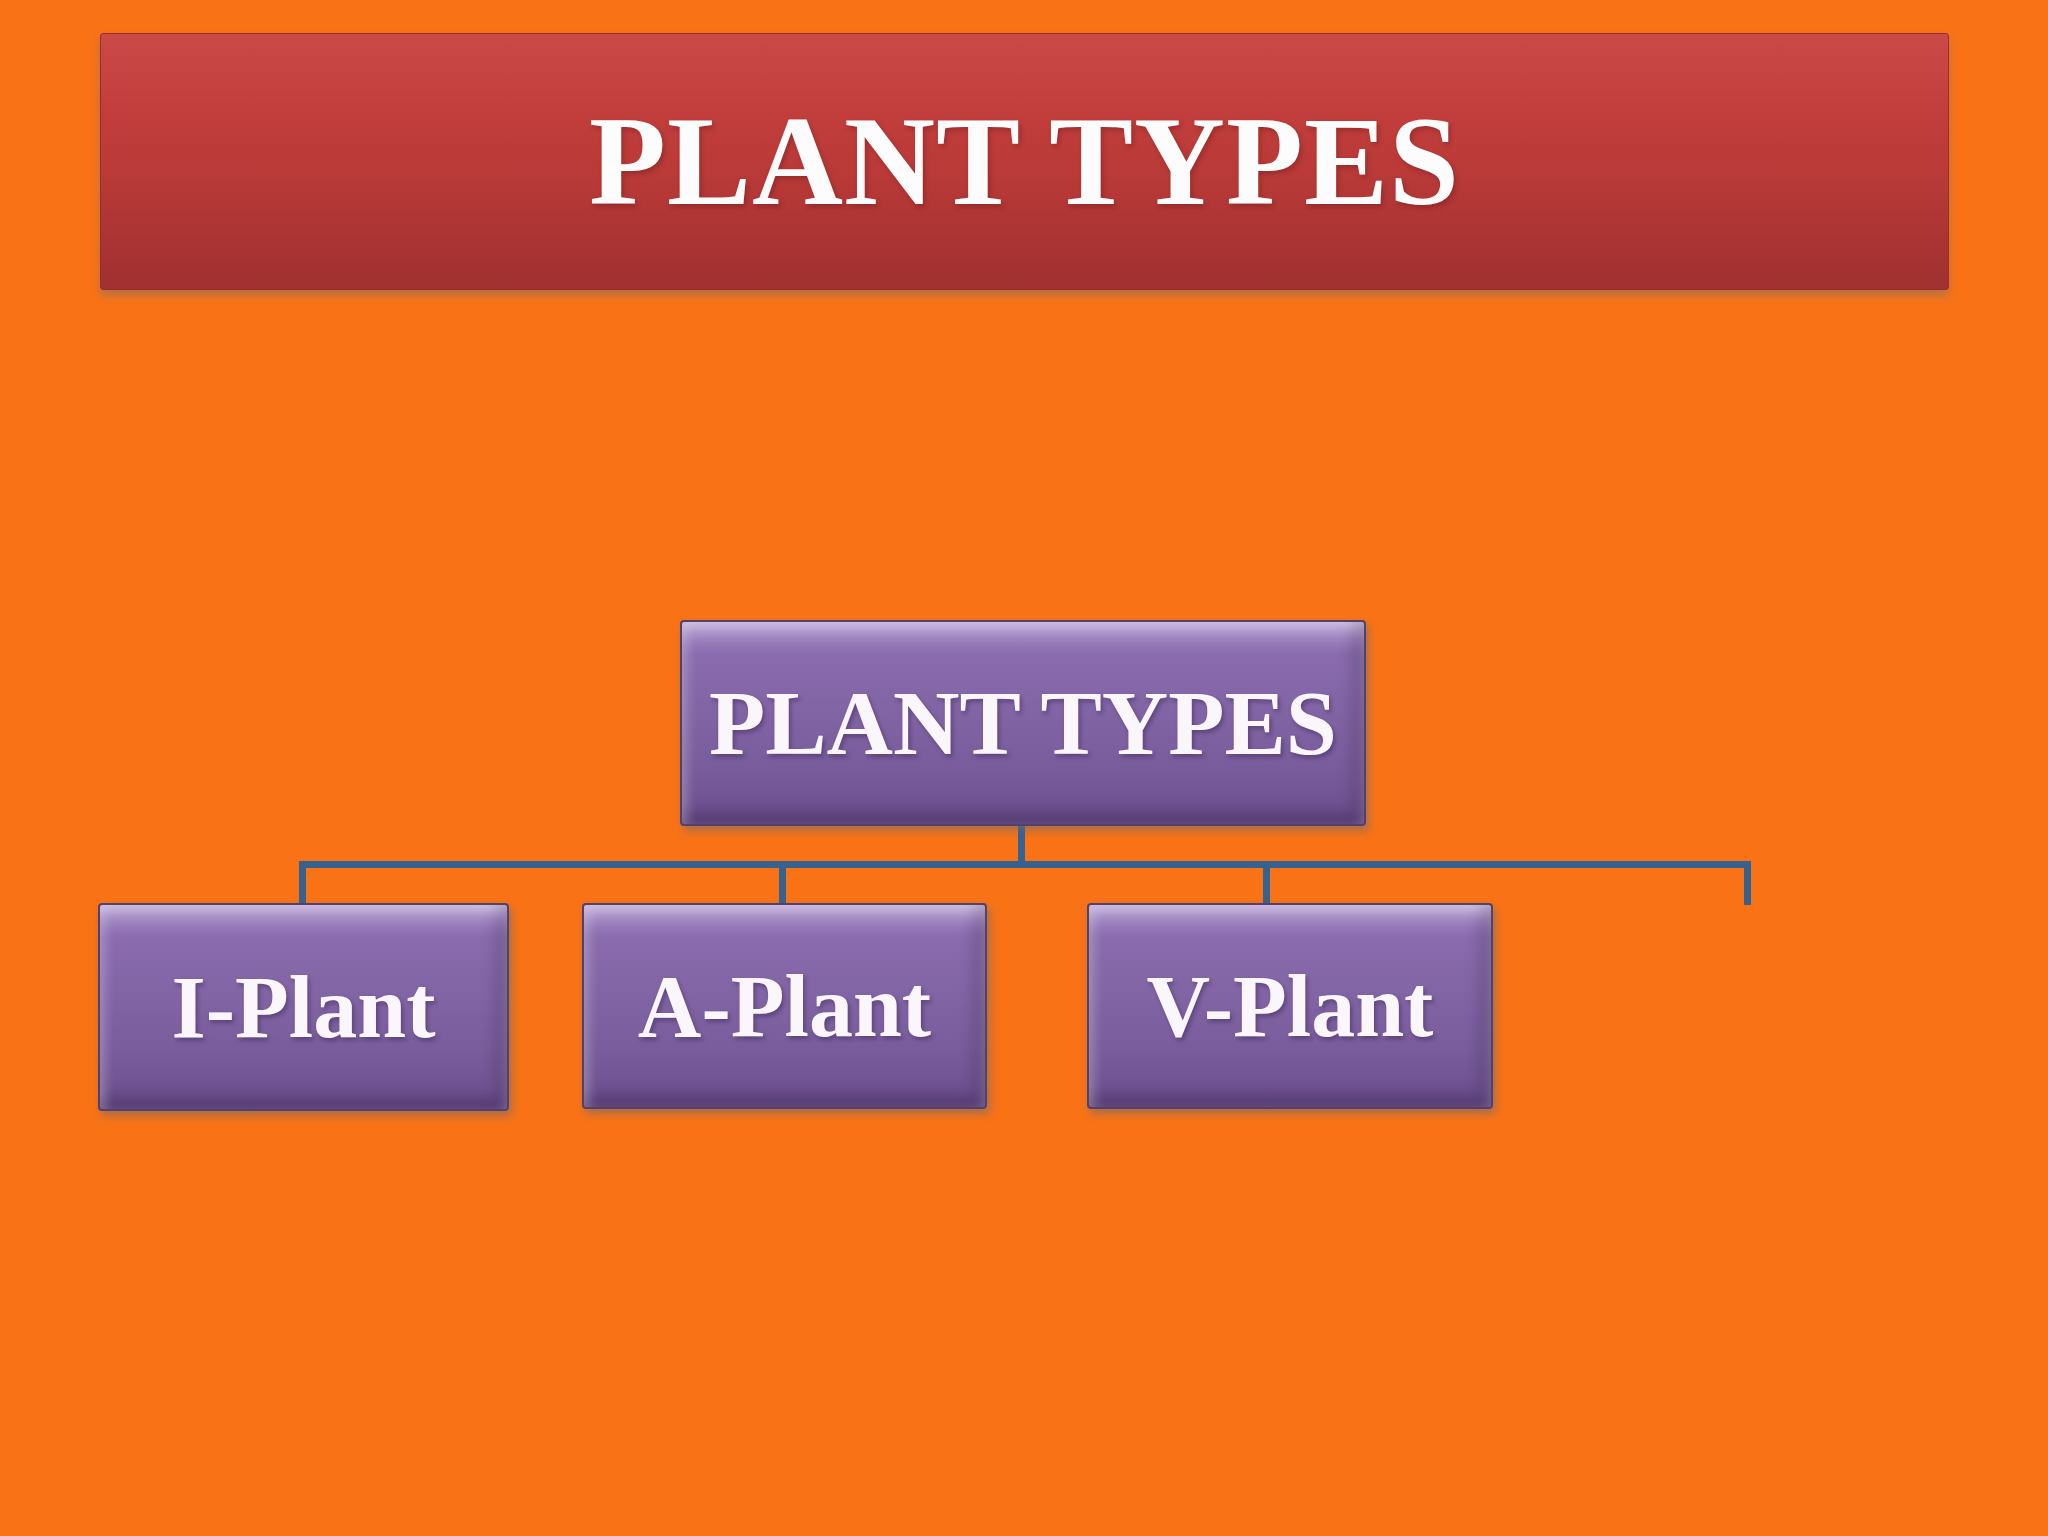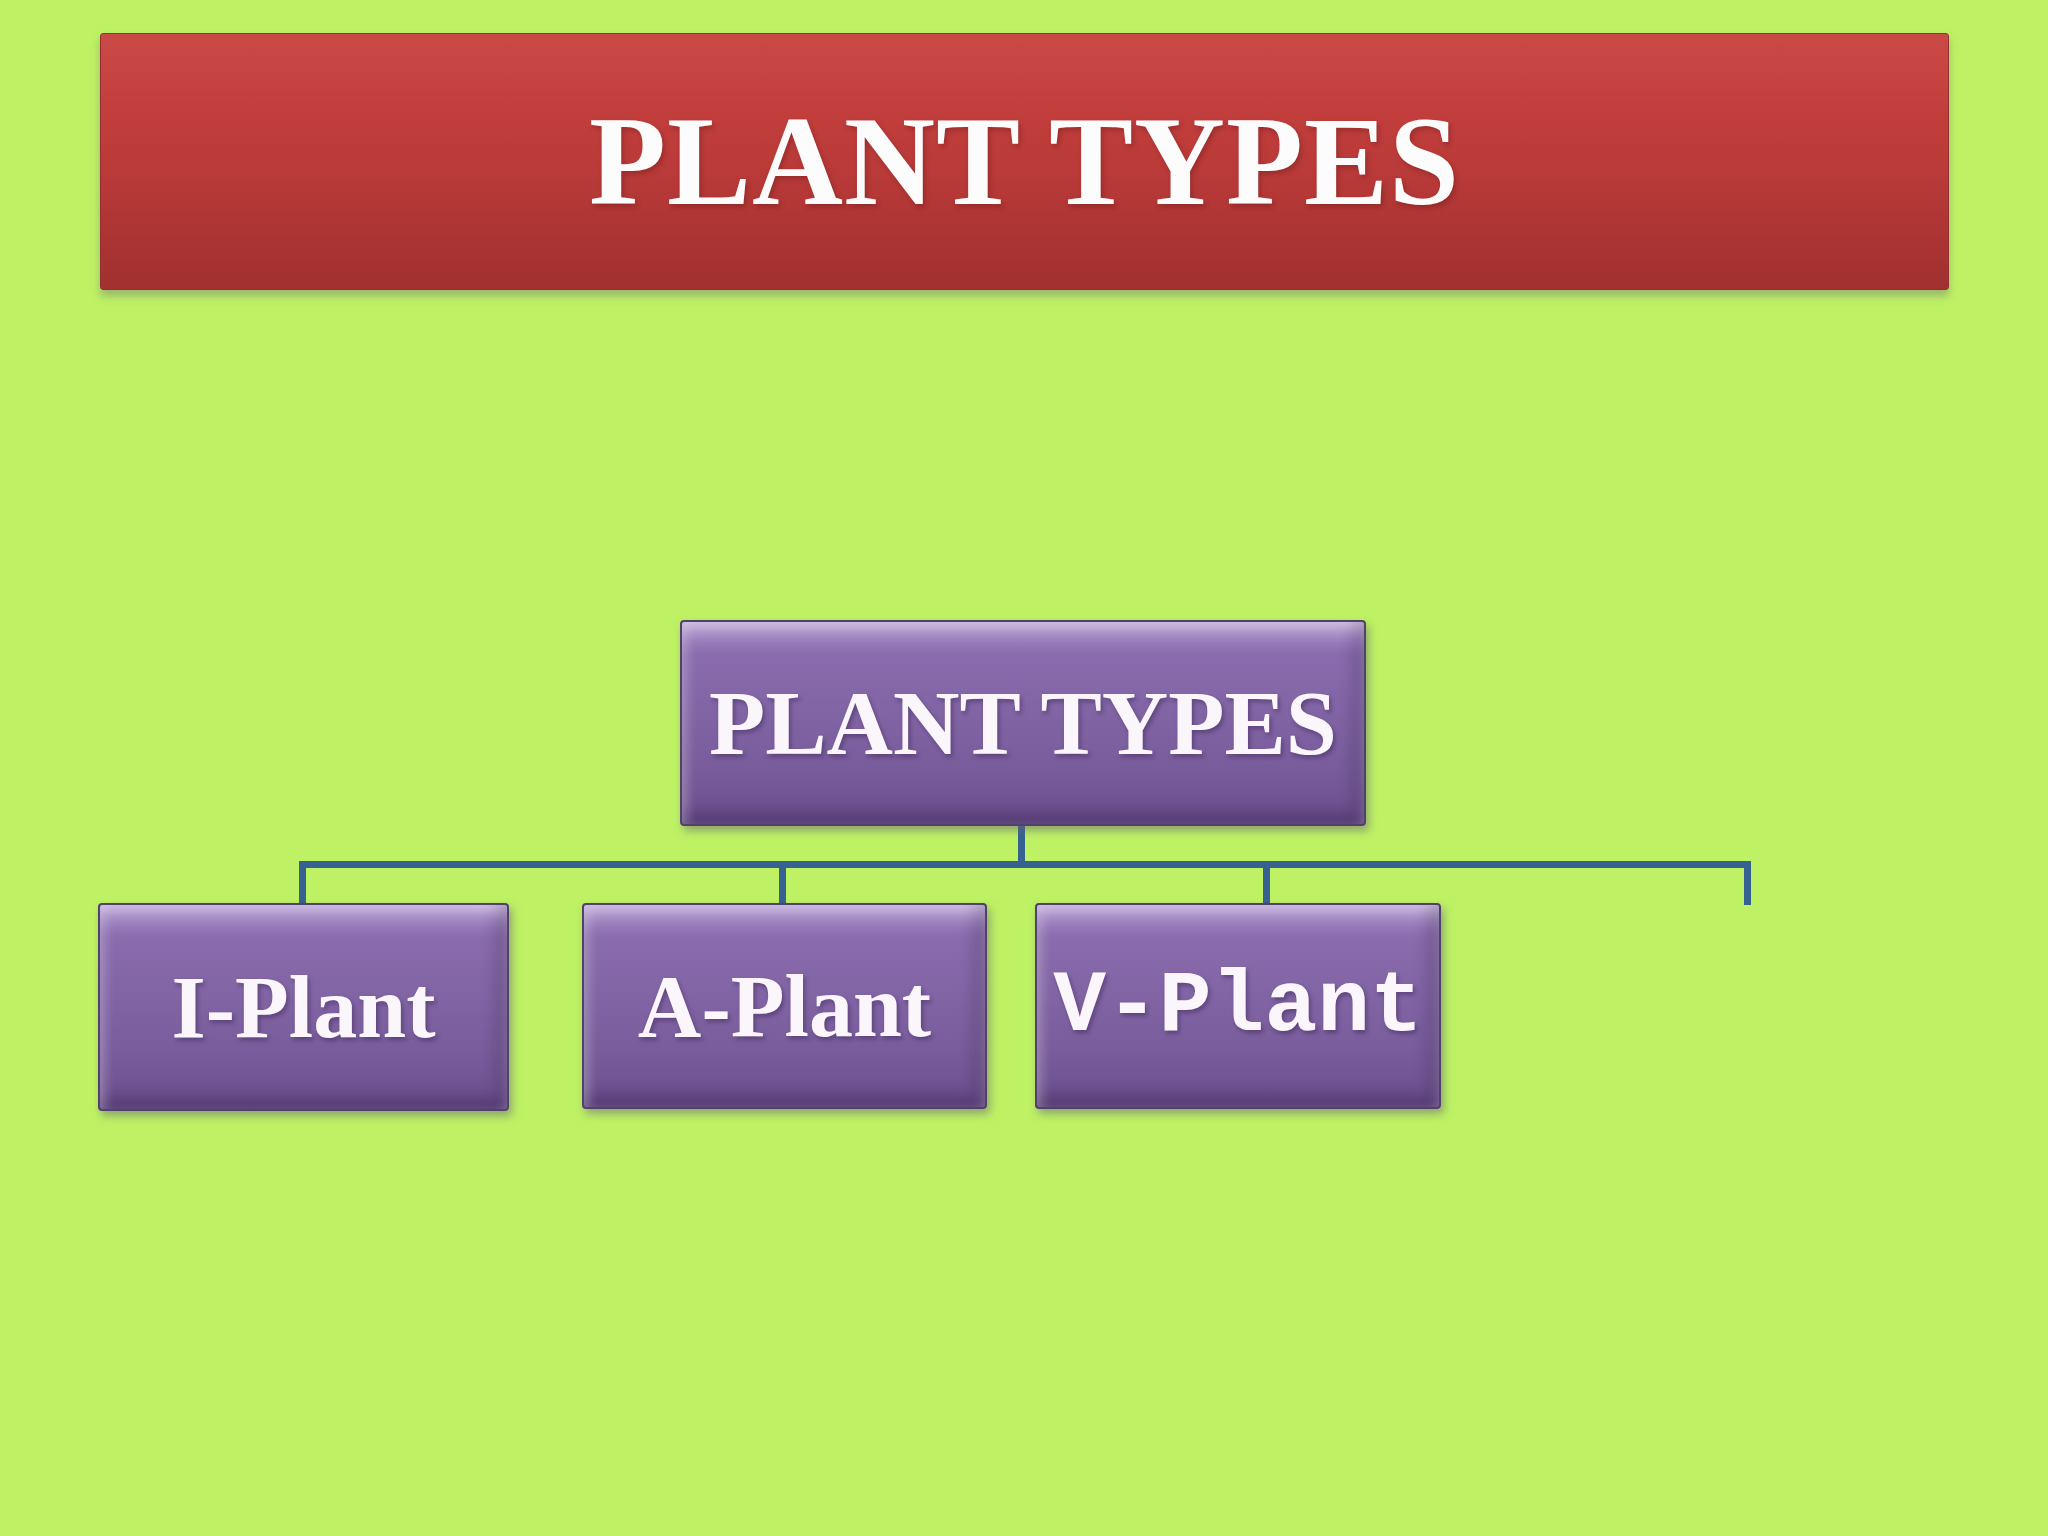--- a/index.html
+++ b/index.html
@@ -1,21 +1,21 @@
 <!DOCTYPE html>
 <html><head>
 <meta charset="utf-8">
 <style>
   html, body { margin: 0; padding: 0; background: #ffffff; }
 
   #slide {
     position: relative;
     width: 2048px;
     height: 1536px;
-    background: #bef264;
+    background: #f97316;
     overflow: hidden;
     font-family: "Liberation Serif", serif;
   }
 
   
   .banner {
     position: absolute;
     left: 100px; top: 33px;
     width: 1847px; height: 255px;
     background: linear-gradient(180deg,
@@ -63,21 +63,21 @@
     font-weight: bold;
     text-shadow: 2px 3px 4px rgba(45,25,70,0.40);
     white-space: nowrap;
   }
   .node-root { left: 680px;  top: 620px; width: 682px; height: 202px; }
   .node-root .node-label { font-size: 92px; }
   .node-child { top: 903px; height: 202px; }
   .node-child .node-label { font-size: 88px; }
   .node-i { left: 98px;   width: 407px; height: 204px; }
   .node-a { left: 582px;  width: 401px; }
-  .node-v { left: 1035px; width: 402px; font-family: Liberation Mono, monospace; }
+  .node-v { left: 1087px; width: 402px; }
   .node-t { left: 1545px; width: 397px; }
 </style>
 </head>
 <body>
 
 <div id="slide">
 
   <div class="banner">
     <span class="banner-title">PLANT TYPES</span>
   </div>

